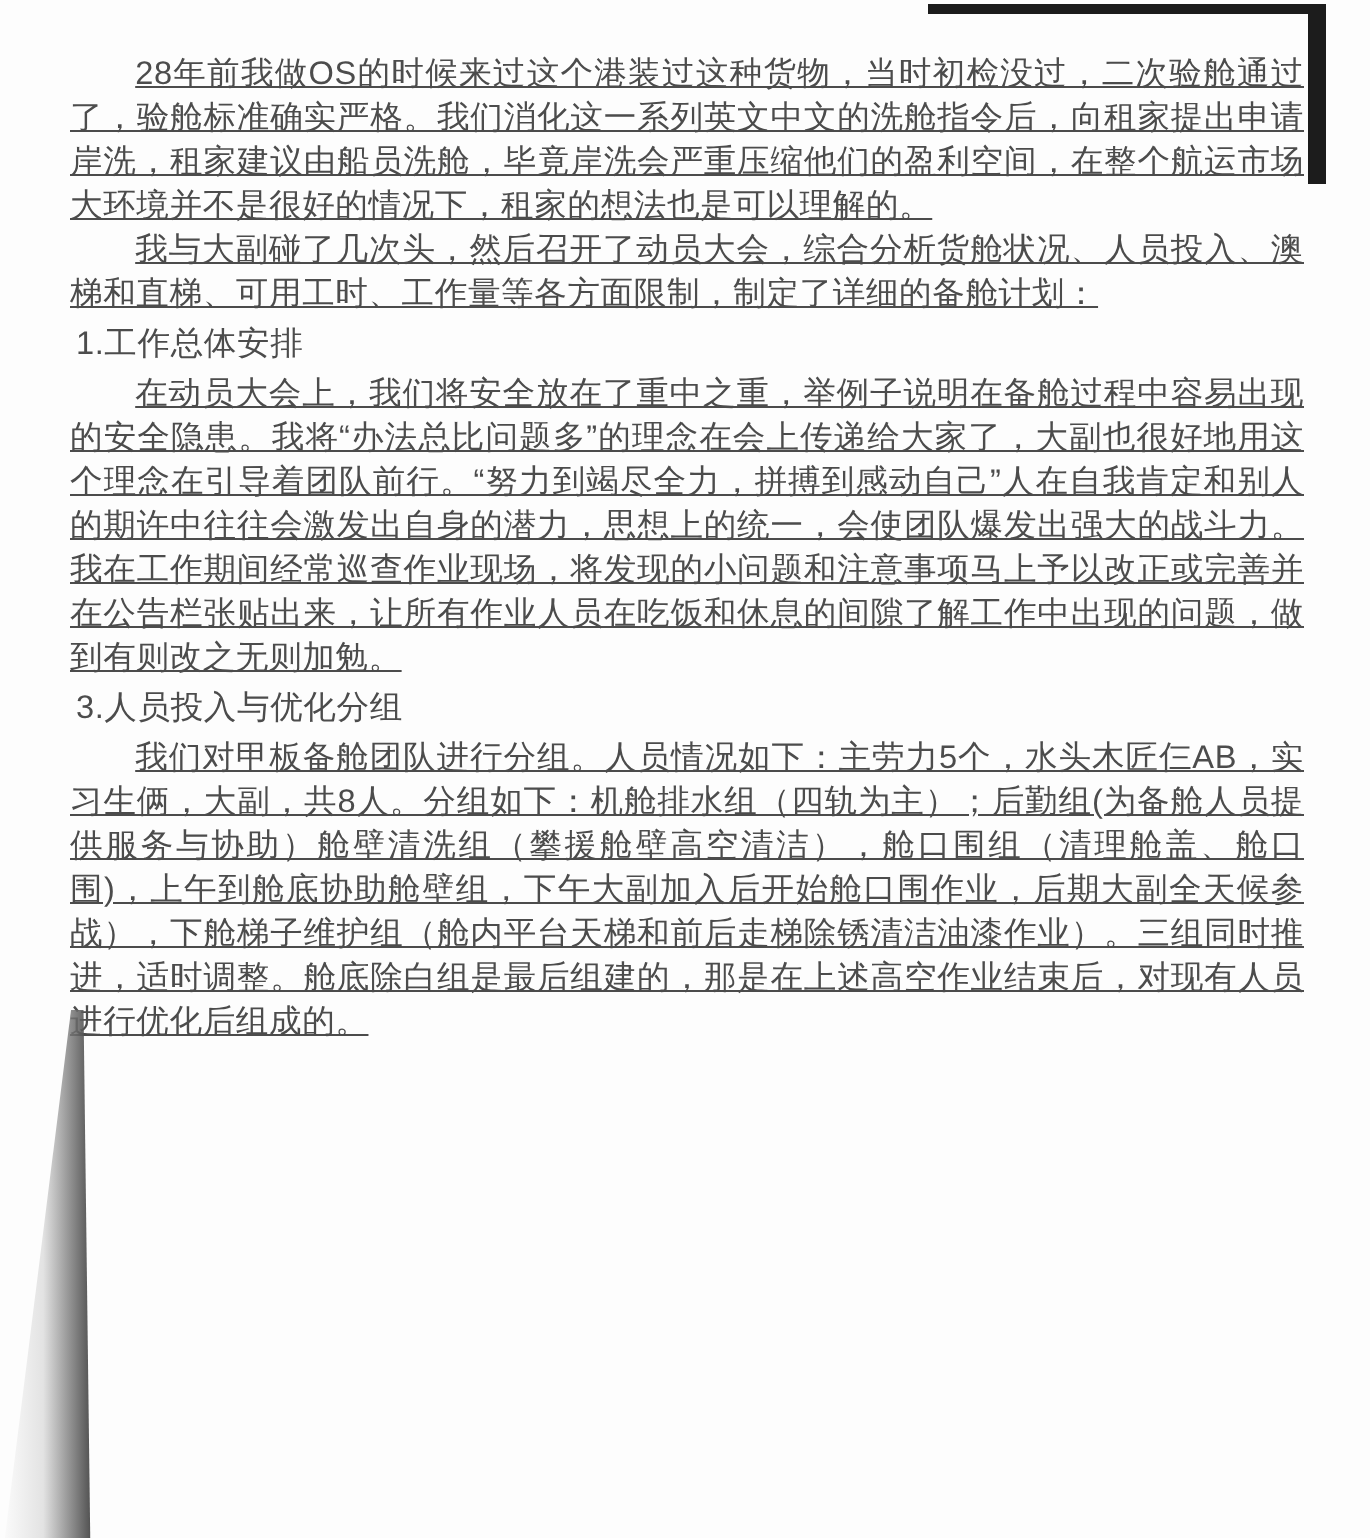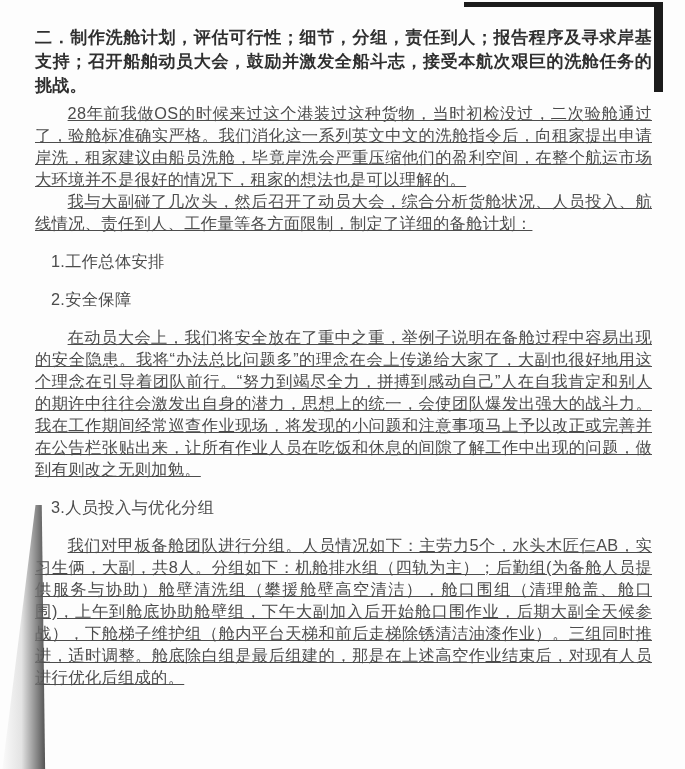--- a/index.html
+++ b/index.html
@@ -20,21 +20,21 @@
     color:var(--text-color);
     font-size:16.3px;line-height:22px;letter-spacing:0.3px;
     text-align:justify;text-justify:inter-ideograph;
   }
   .main-heading{
     font-weight:bold;color:var(--heading-color);
     font-size:17px;line-height:24px;margin:0 0 4px 0;
     text-indent:0;
   }
   .para{margin:0;text-indent:2em;text-decoration:underline;}
-  .sub-heading{margin:16px;text-indent:0;}
+  .sub-heading{margin:3px;text-indent:0;}
   
   .scan-edge-top{
     position:absolute;left:464px;top:2px;width:198px;height:5px;
     background:var(--scan-mark-color);
   }
   .scan-edge-right{
     position:absolute;left:654px;top:2px;width:9px;height:90px;
     background:var(--scan-mark-color);
   }
   .page-curl-shadow{
@@ -47,30 +47,28 @@
     clip-path:polygon(74% 0%, 87% 0%, 94% 100%, 5% 100%);
     pointer-events:none;
   }
 </style>
 </head>
 <body>
 
 <div class="page">
 
   <div class="content">
-    <p class="main-heading">二．制作洗舱计划，评估可行性；细节，分组，责任到人；报告程序及寻求岸基支持；召开船舶动员大会，鼓励并激发全船斗志，接受本航次艰巨的洗舱任务的挑战。</p>
 
     <p class="para">28年前我做OS的时候来过这个港装过这种货物，当时初检没过，二次验舱通过了，验舱标准确实严格。我们消化这一系列英文中文的洗舱指令后，向租家提出申请岸洗，租家建议由船员洗舱，毕竟岸洗会严重压缩他们的盈利空间，在整个航运市场大环境并不是很好的情况下，租家的想法也是可以理解的。</p>
 
-    <p class="para">我与大副碰了几次头，然后召开了动员大会，综合分析货舱状况、人员投入、航线情况、责任到人、工作量等各方面限制，制定了详细的备舱计划：</p>
+    <p class="para">我与大副碰了几次头，然后召开了动员大会，综合分析货舱状况、人员投入、澳梯和直梯、可用工时、工作量等各方面限制，制定了详细的备舱计划：</p>
 
     <p class="sub-heading">1.工作总体安排</p>
 
 
-    <p class="sub-heading">2.安全保障</p>
 
     <p class="para">在动员大会上，我们将安全放在了重中之重，举例子说明在备舱过程中容易出现的安全隐患。我将“办法总比问题多”的理念在会上传递给大家了，大副也很好地用这个理念在引导着团队前行。“努力到竭尽全力，拼搏到感动自己”人在自我肯定和别人的期许中往往会激发出自身的潜力，思想上的统一，会使团队爆发出强大的战斗力。我在工作期间经常巡查作业现场，将发现的小问题和注意事项马上予以改正或完善并在公告栏张贴出来，让所有作业人员在吃饭和休息的间隙了解工作中出现的问题，做到有则改之无则加勉。</p>
 
     <p class="sub-heading">3.人员投入与优化分组</p>
 
     <p class="para">我们对甲板备舱团队进行分组。人员情况如下：主劳力5个，水头木匠仨AB，实习生俩，大副，共8人。分组如下：机舱排水组（四轨为主）；后勤组(为备舱人员提供服务与协助）舱壁清洗组（攀援舱壁高空清洁），舱口围组（清理舱盖、舱口围)，上午到舱底协助舱壁组，下午大副加入后开始舱口围作业，后期大副全天候参战），下舱梯子维护组（舱内平台天梯和前后走梯除锈清洁油漆作业）。三组同时推进，适时调整。舱底除白组是最后组建的，那是在上述高空作业结束后，对现有人员进行优化后组成的。</p>
   </div>
 
   <div class="scan-edge-top"></div>
   <div class="scan-edge-right"></div>

